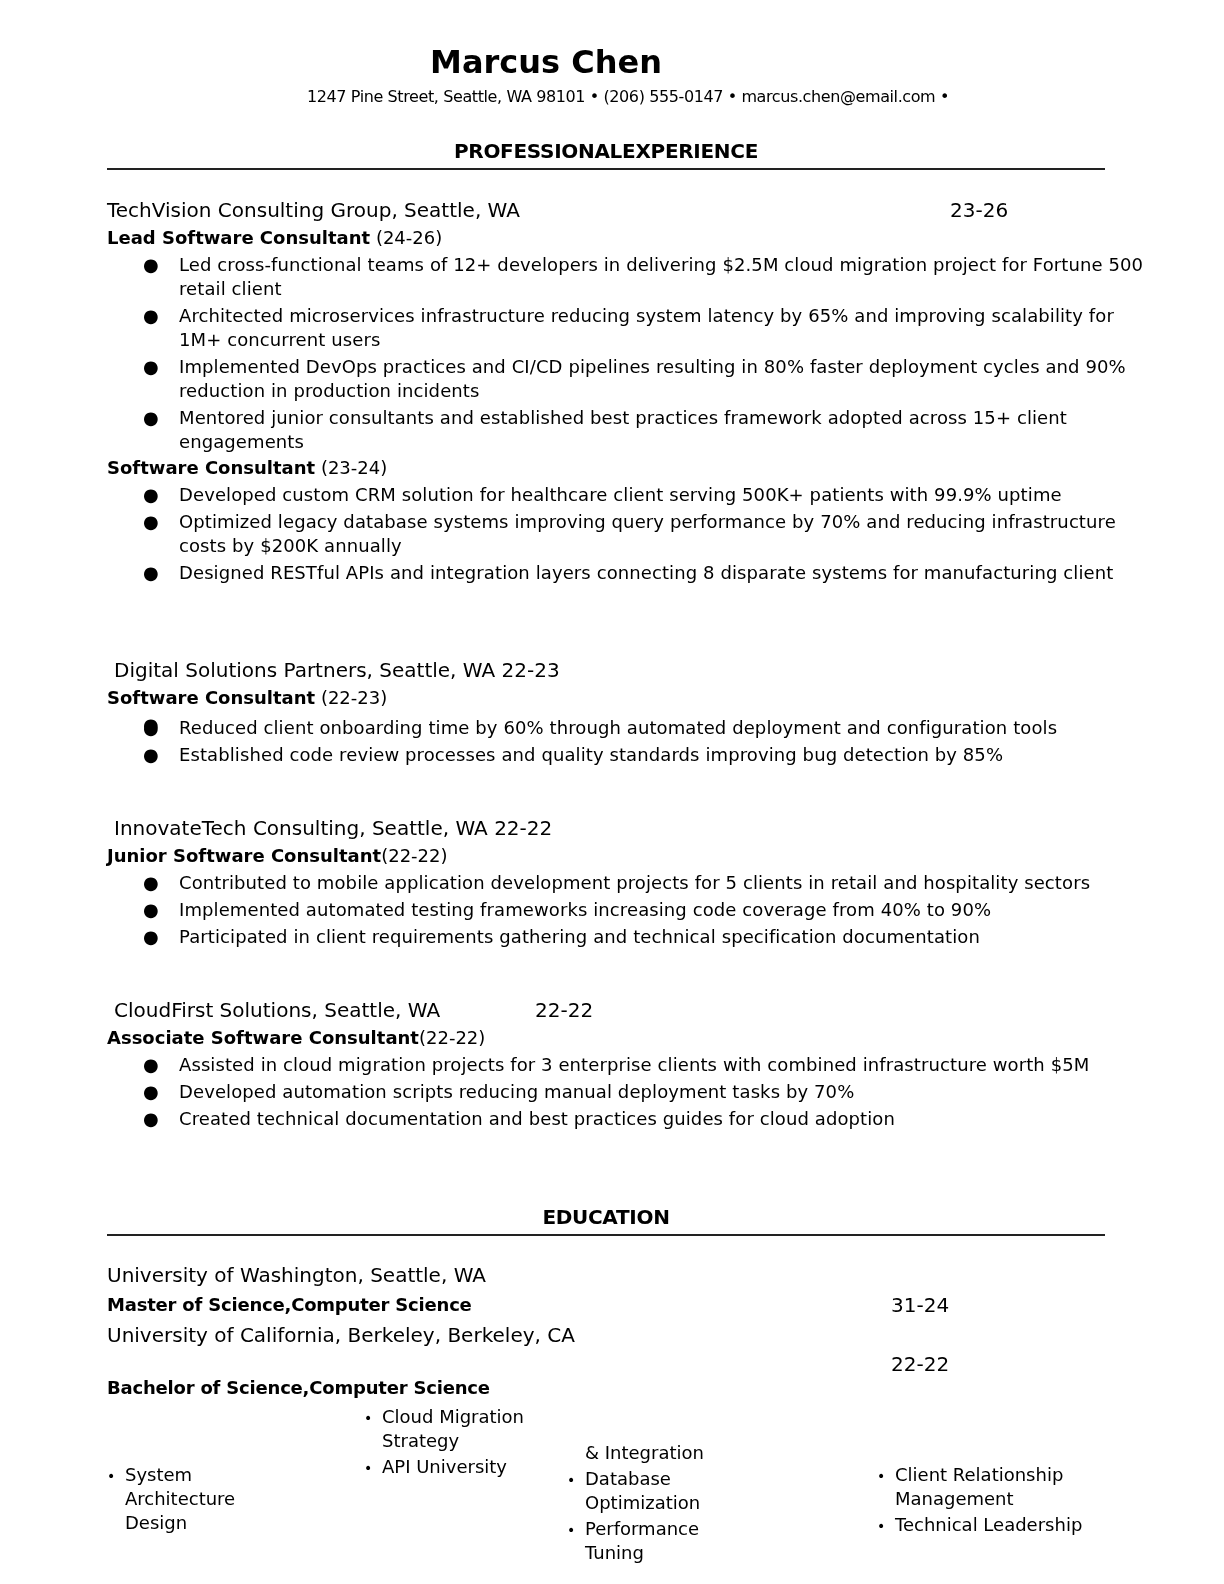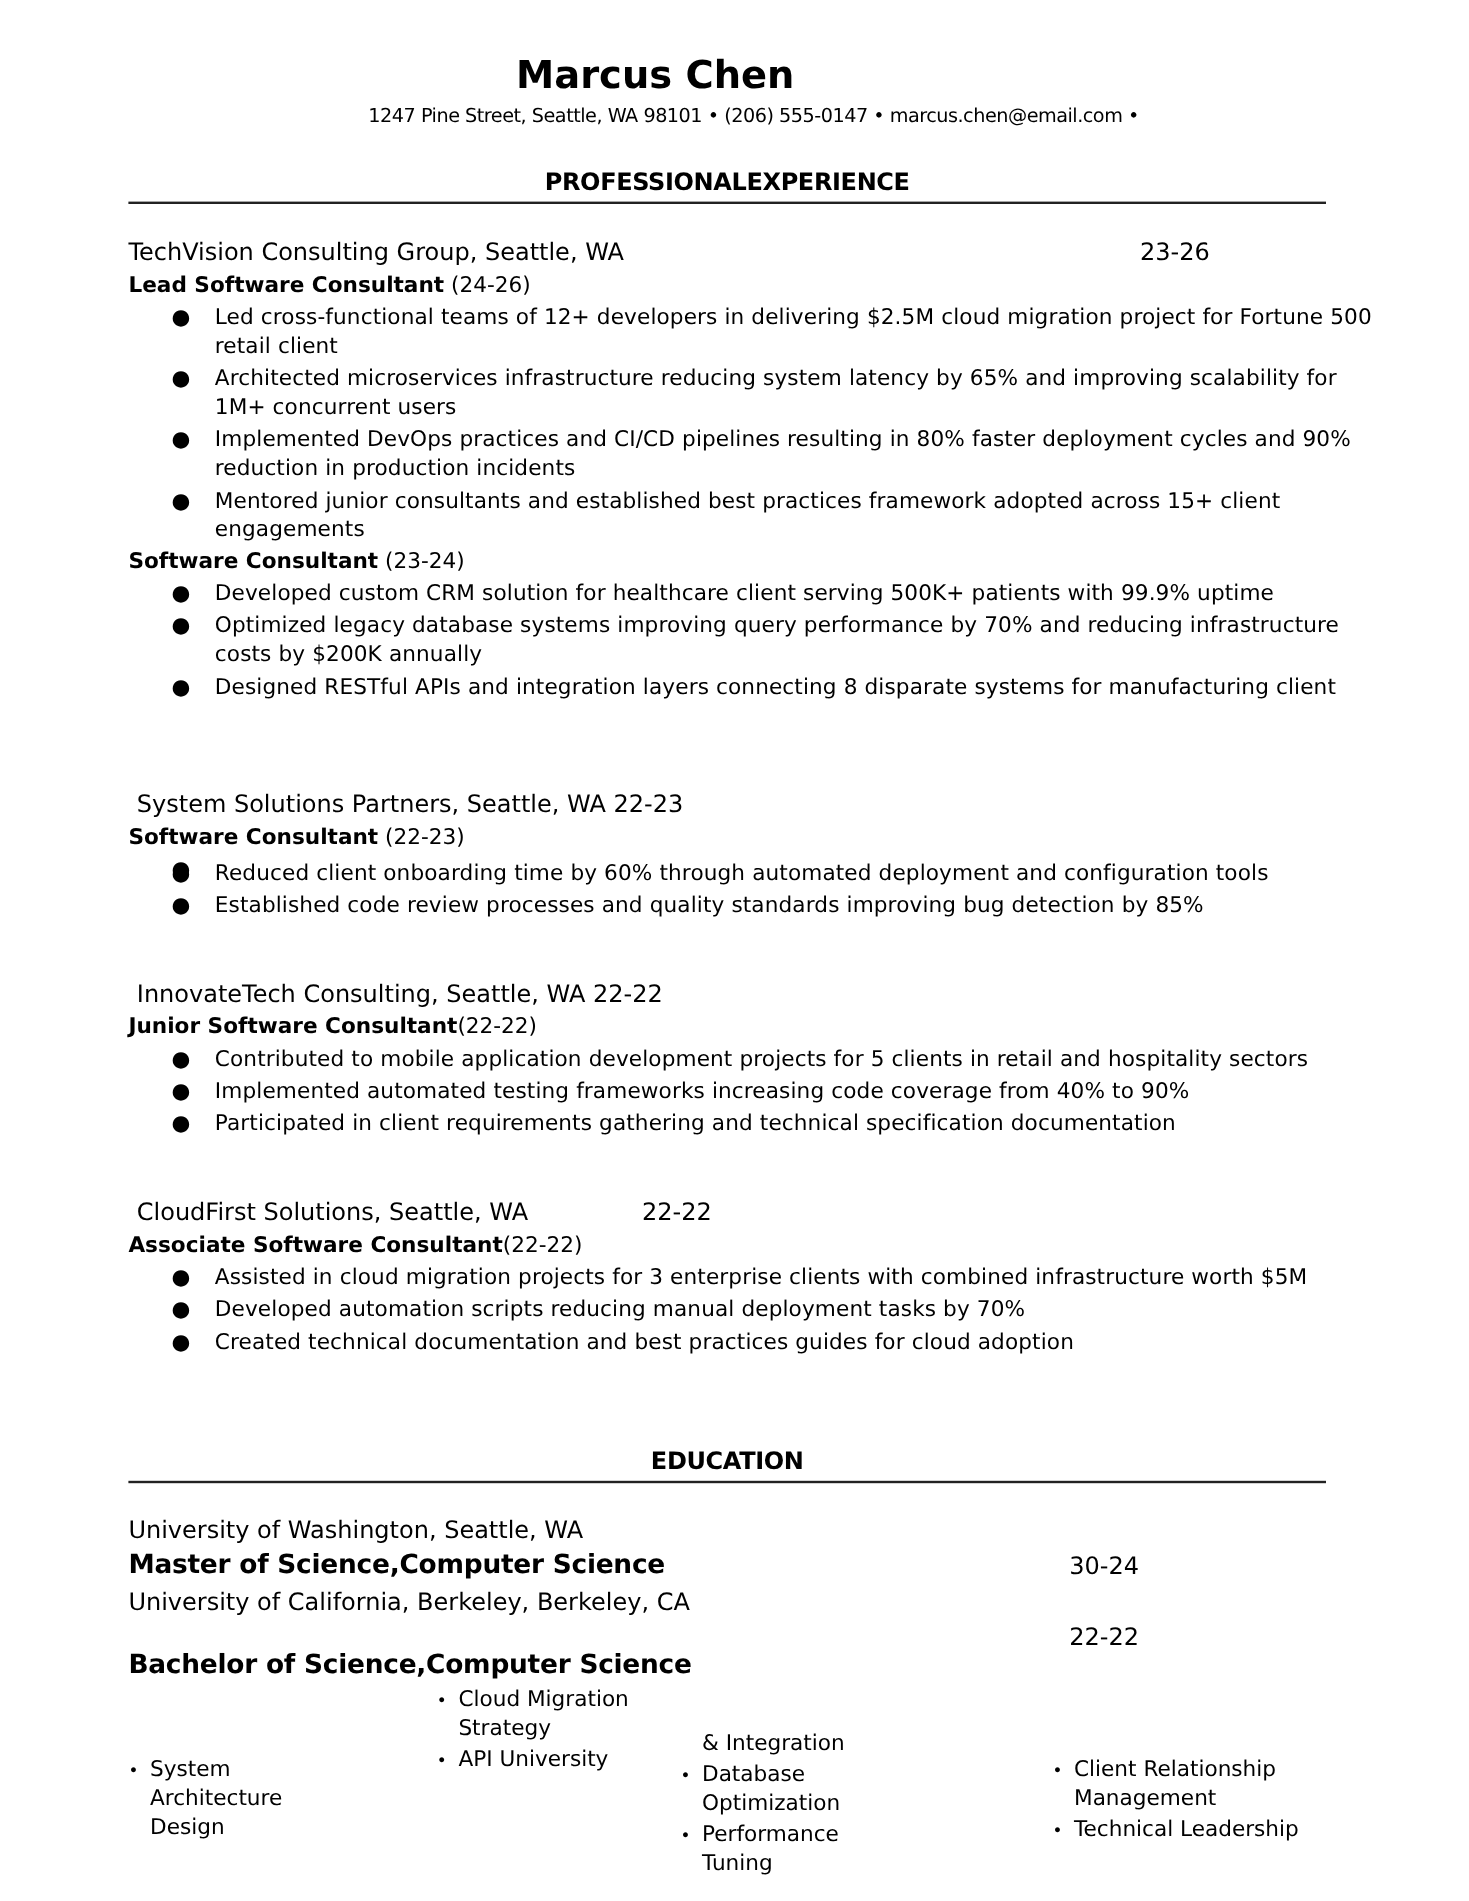--- a/index.html
+++ b/index.html
@@ -10,21 +10,21 @@
   .section-head { position: absolute; left: 107px; width: 998px; text-align: center; font-weight: bold; font-size: 20px; line-height: 26px; letter-spacing: -0.3px; }
   .rule { position: absolute; left: 107px; width: 998px; height: 2px; background: #222; }
   .abs { position: absolute; white-space: nowrap; }
   .company { font-size: 20px; line-height: 26px; }
   .role { font-size: 18px; line-height: 24px; }
   .role b { font-weight: bold; }
   .bullets { position: absolute; left: 107px; width: 1040px; margin: 0; padding: 0; list-style: none; }
   .bullets li { position: relative; padding-left: 72px; font-size: 18px; line-height: 24px; margin-bottom: 3px; letter-spacing: 0.1px; }
   .bullets li .dot { position: absolute; left: 36px; top: 0; font-size: 18px; }
   .edu-school { font-size: 20px; line-height: 26px; }
-  .edu-degree { font-size: 22px; line-height: 24px; font-weight: bold; letter-spacing: -0.2px; }
+  .edu-degree { font-size: 18px; line-height: 24px; font-weight: bold; letter-spacing: -0.2px; }
   .skill-col { position: absolute; margin: 0; padding: 0; list-style: none; }
   .skill-col li { position: relative; padding-left: 18px; font-size: 18px; line-height: 24px; margin-bottom: 2px; }
   .skill-col li .sdot { position: absolute; left: 0; top: 0; font-size: 14px; line-height: 26px; }
 </style>
 </head>
 <body>
 
 <div class="page">
 
   <div class="name">Marcus Chen</div>
@@ -51,21 +51,21 @@
     <b>Software Consultant</b>
     <span>(23-24)</span>
   </div>
   <ul class="bullets" style="top:483px;">
     <li><span class="dot">●</span><span>Developed custom CRM solution for healthcare client serving 500K+ patients with 99.9% uptime</span></li>
     <li><span class="dot">●</span><span>Optimized legacy database systems improving query performance by 70% and reducing infrastructure costs by $200K annually</span></li>
     <li><span class="dot">●</span><span>Designed RESTful APIs and integration layers connecting 8 disparate systems for manufacturing client</span></li>
   </ul>
 
   <div class="abs company" style="left:114px; top:657px;">
-    <span>System Solutions Partners, Seattle, WA</span>
+    <span>Digital Solutions Partners, Seattle, WA</span>
     <span>22-23</span>
   </div>
   <div class="abs role" style="left:107px; top:686px;">
     <b>Software Consultant</b>
     <span>(22-23)</span>
   </div>
   <ul class="bullets" style="top:713px;">
     <li><span class="dot">●</span></li>
     <li><span class="dot">●</span><span>Reduced client onboarding time by 60% through automated deployment and configuration tools</span></li>
     <li><span class="dot">●</span><span>Established code review processes and quality standards improving bug detection by 85%</span></li>
@@ -93,21 +93,21 @@
     <li><span class="dot">●</span><span>Assisted in cloud migration projects for 3 enterprise clients with combined infrastructure worth $5M</span></li>
     <li><span class="dot">●</span><span>Developed automation scripts reducing manual deployment tasks by 70%</span></li>
     <li><span class="dot">●</span><span>Created technical documentation and best practices guides for cloud adoption</span></li>
   </ul>
 
   <div class="section-head" style="top:1204px;">EDUCATION</div>
   <div class="rule" style="top:1234px;"></div>
 
   <div class="abs edu-school" style="left:107px; top:1262px;">University of Washington, Seattle, WA</div>
   <div class="abs edu-degree" style="left:107px; top:1293px;">Master of Science,Computer Science</div>
-  <div class="abs company" style="left:891px; top:1292px;">30-24</div>
+  <div class="abs company" style="left:891px; top:1292px;">31-24</div>
 
   <div class="abs edu-school" style="left:107px; top:1322px;">University of California, Berkeley, Berkeley, CA</div>
   <div class="abs edu-degree" style="left:107px; top:1376px;">Bachelor of Science,Computer Science</div>
   <div class="abs company" style="left:891px; top:1351px;">22-22</div>
 
   <ul class="skill-col" style="left:107px; top:1463px; width:160px;">
     <li><span class="sdot">•</span><span>System Architecture Design</span></li>
   </ul>
   <ul class="skill-col" style="left:364px; top:1405px; width:160px;">
     <li><span class="sdot">•</span><span>Cloud Migration Strategy</span></li>

